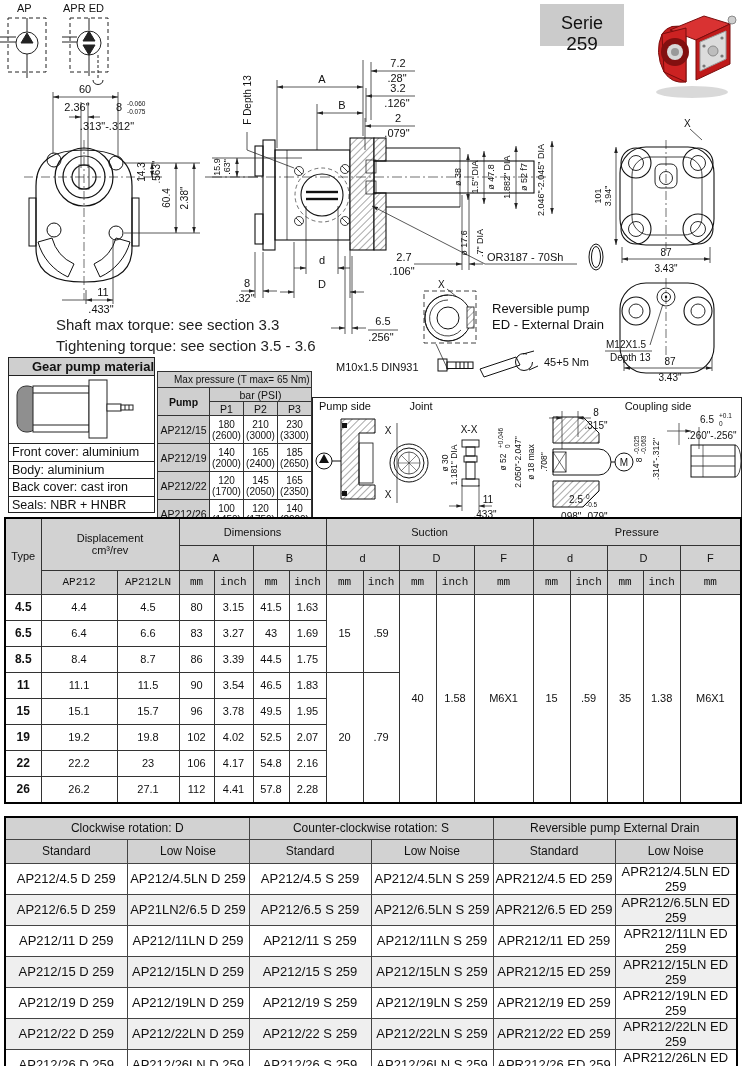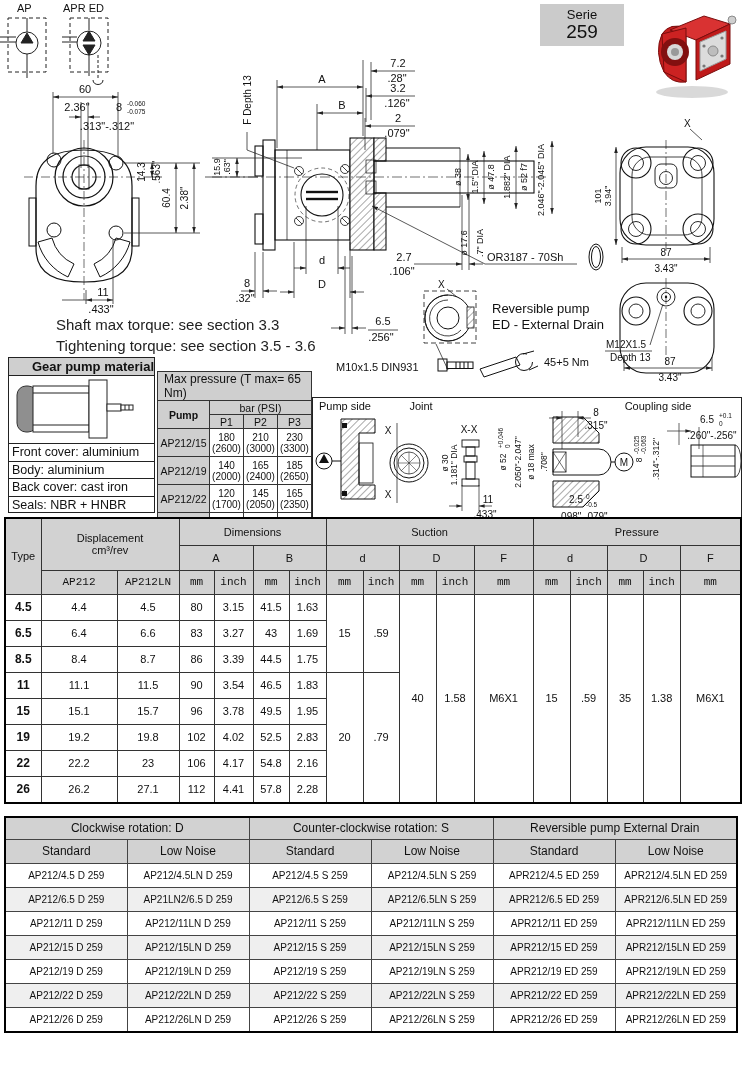--- a/index.html
+++ b/index.html
@@ -4,52 +4,52 @@
 <style>
   html,body{margin:0;padding:0;background:#fff;}
   .page{position:relative;width:742px;height:1066px;background:#fff;overflow:hidden;
         font-family:"Liberation Sans",sans-serif;color:#111;}
   .abs{position:absolute;}
   svg text{font-family:"Liberation Sans",sans-serif;fill:#111;}
   .t11{font-size:11px;} .t10{font-size:10px;} .t9{font-size:9px;} .t8{font-size:8.5px;}
   .t13{font-size:13px;} .t65{font-size:6.5px;}
   .note{position:absolute;font-size:15px;color:#222;margin-left:48px;}
   .serie{position:absolute;left:540px;top:4px;width:84px;height:42px;background:#cbcbcb;text-align:center;}
-  .serie .s1{font-size:13px;padding-top:3px;} .serie .s2{font-size:19px;line-height:19px;}
+  .serie .s1{font-size:18px;padding-top:9px;} .serie .s2{font-size:19px;line-height:19px;}
   
   .mat{position:absolute;left:8px;top:357px;width:147px;height:156px;border:1.5px solid #222;box-sizing:border-box;}
   .mat .ttl{background:#cfcfcf;border-bottom:1.5px solid #222;font-weight:bold;font-size:13px;text-align:right;height:17px;line-height:17px;}
   .mat .draw{height:67px;border-bottom:1.5px solid #222;}
   .mat .row{height:16.5px;line-height:16.5px;font-size:12.5px;padding-left:3px;border-bottom:1.5px solid #222;}
   .mat .row:last-child{border-bottom:none;}
   
   .pt{position:absolute;left:157px;top:371px;width:154px;border-collapse:collapse;table-layout:fixed;}
   .pt td,.pt th{border:1px solid #333;text-align:center;overflow:hidden;padding:0;}
   .pt .gy{background:#cfcfcf;}
-  .pt .ttl{font-size:12px;text-align:left;padding-left:6px;height:15px;font-weight:normal;}
+  .pt .ttl{font-size:10px;text-align:left;padding-left:16px;height:15px;font-weight:normal;}
   .pt .hh{font-size:10.5px;height:13px;font-weight:normal;}
   .pt .pump{font-size:10.5px;}
   .pt .val{font-size:10px;line-height:11px;height:27px;}
   .pt .val span{display:block;}
   
   .cbox{position:absolute;left:312px;top:397px;}
   .cbox svg{border:1.5px solid #222;display:block;}
   
   .dt{position:absolute;left:4px;top:517px;width:734px;border-collapse:collapse;table-layout:fixed;border:2px solid #000;}
   .dt td,.dt th{border:1px solid #333;text-align:center;font-size:11px;font-weight:normal;overflow:hidden;padding:0;}
   .dt thead th{background:#d2d2d2;}
   .dt .h1{height:27px;} .dt .h2{height:25px;} .dt .h3{height:24px;font-size:10px;font-family:Liberation Mono, monospace;}
   .dt tbody td{height:25px;background:#fff;}
   .dt .typ{font-weight:bold;font-size:12px;}
   
   .ot{position:absolute;left:4px;top:816px;width:734px;border-collapse:collapse;table-layout:fixed;border:2px solid #000;border-top:2.5px solid #000;}
   .ot td,.ot th{border:1px solid #444;text-align:center;overflow:hidden;padding:0;}
   .ot th{background:#d2d2d2;font-size:12px;font-weight:normal;}
   .ot .g{height:22px;} .ot .sh{height:24px;}
-  .ot td{font-size:10px;height:23px;margin-left:35px;}
+  .ot td{font-size:13px;height:23px;margin-left:35px;}
   .ot tbody tr:nth-child(even) td{background:#efefef;}
 </style>
 </head>
 <body>
 
 <div class="page">
 
   <svg class="abs" style="left:0;top:0" width="240" height="355" viewBox="0 0 240 355">
     <defs>
       <marker id="Lae" markerWidth="9" markerHeight="7" refX="8" refY="3" orient="auto">
@@ -720,21 +720,21 @@
         <td>49.5</td>
         <td>1.95</td>
       </tr>
       <tr>
         <td class="typ">19</td>
         <td>19.2</td>
         <td>19.8</td>
         <td>102</td>
         <td>4.02</td>
         <td>52.5</td>
-        <td>2.83</td>
+        <td>2.07</td>
       </tr>
       <tr>
         <td class="typ">22</td>
         <td>22.2</td>
         <td>23</td>
         <td>106</td>
         <td>4.17</td>
         <td>54.8</td>
         <td>2.16</td>
       </tr>

